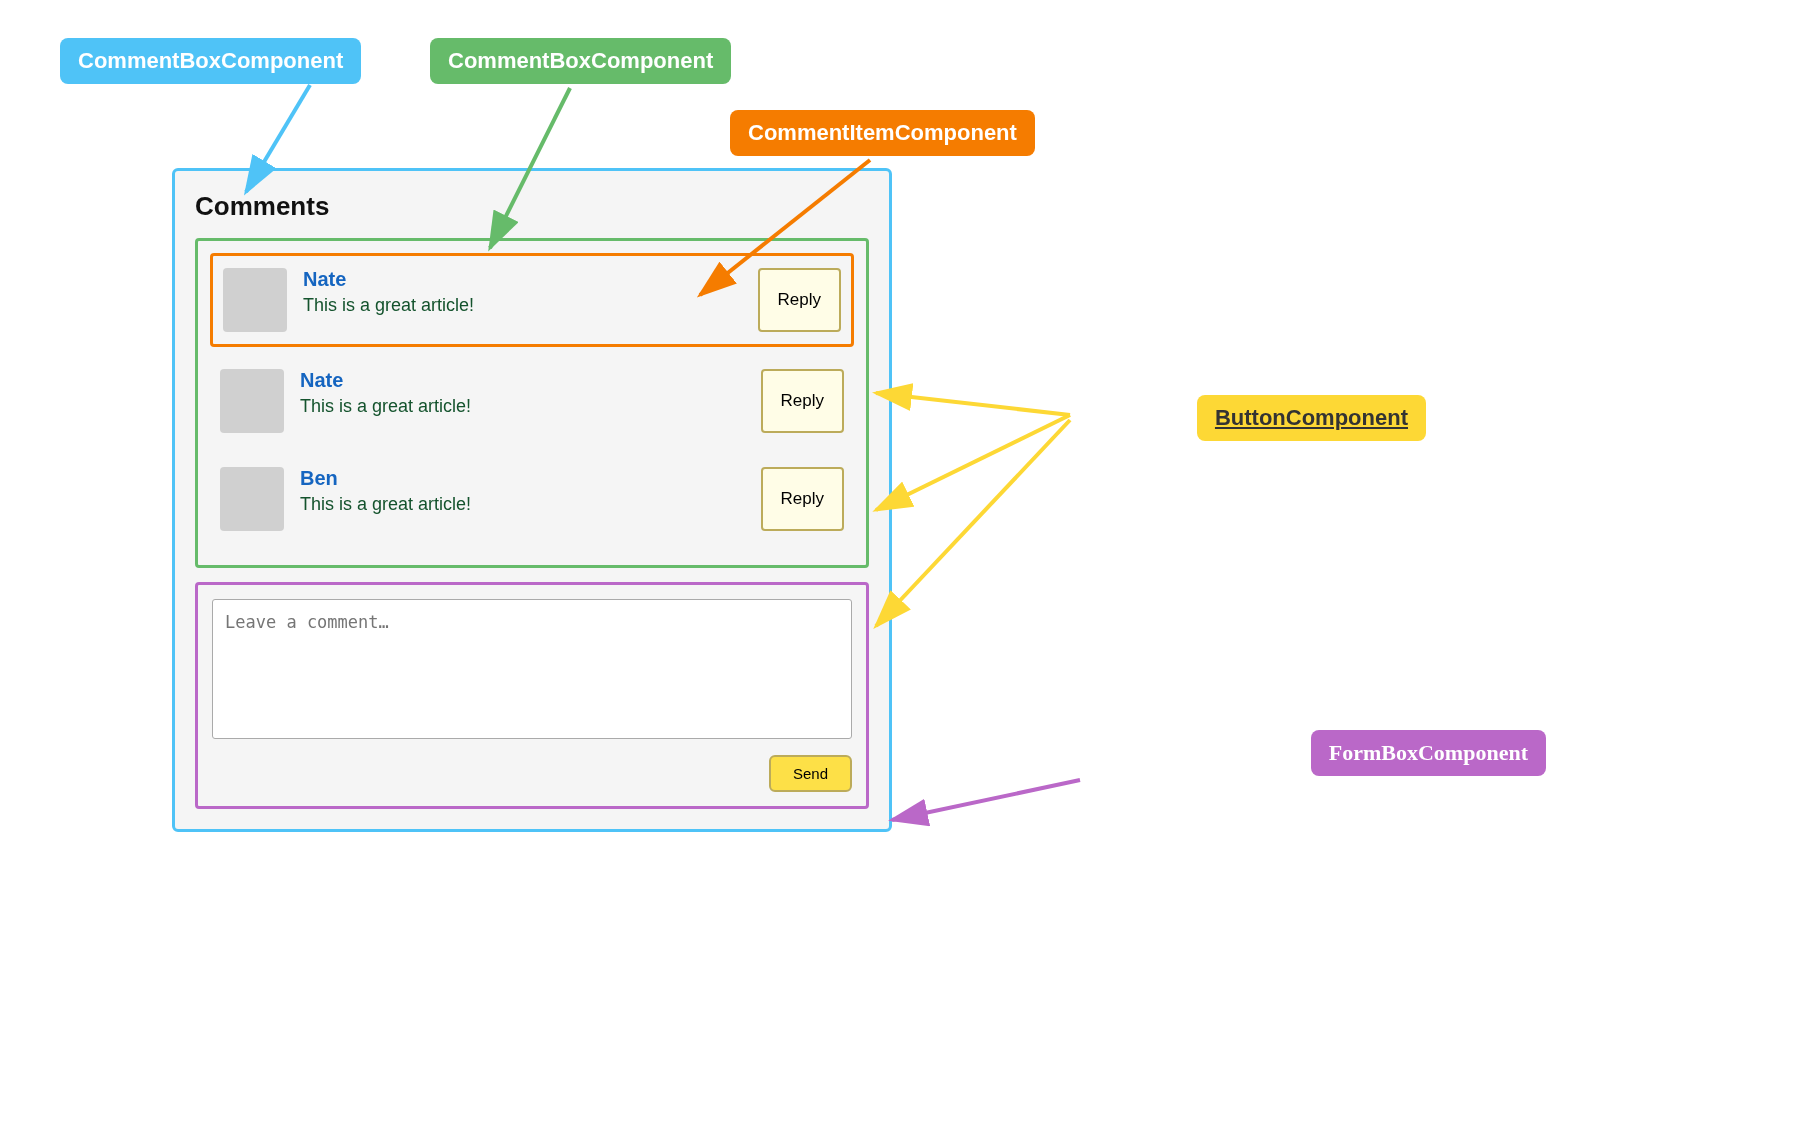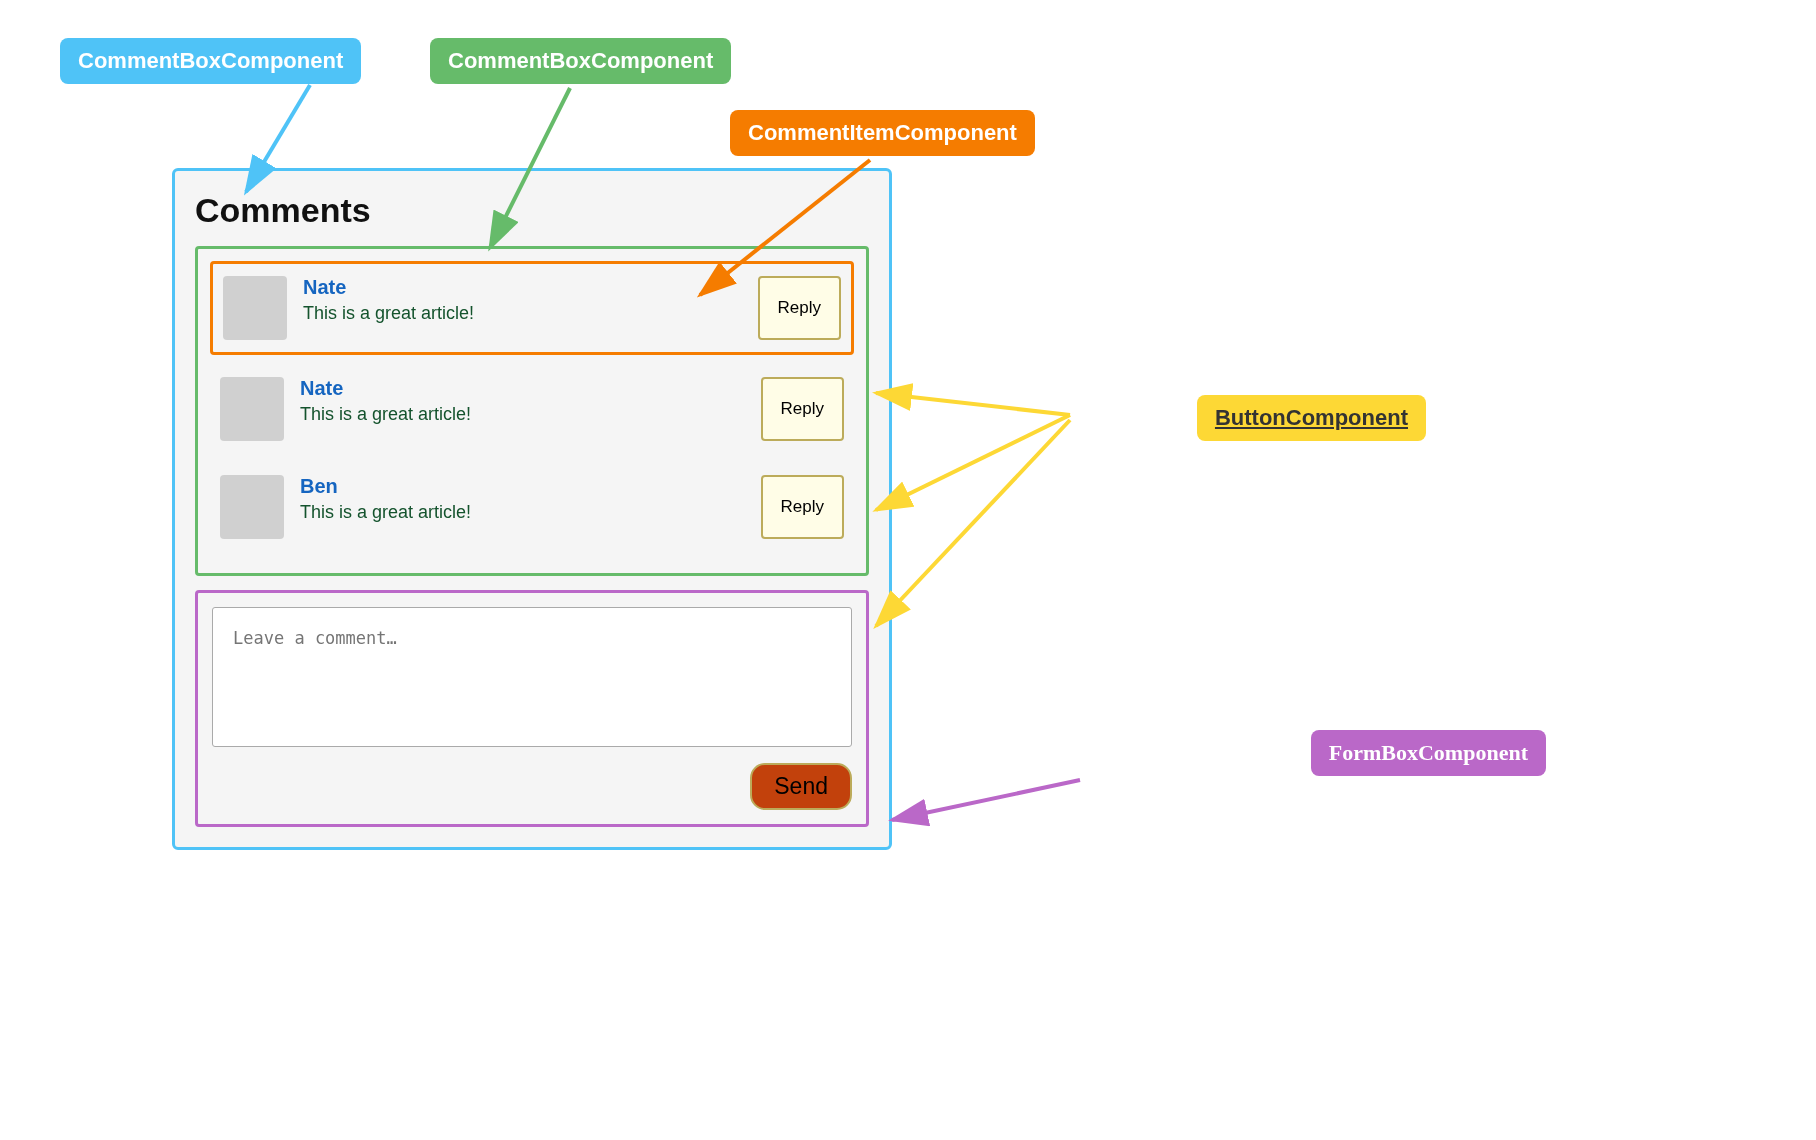--- a/index.html
+++ b/index.html
@@ -36,21 +36,21 @@
       top: 168px;
       left: 172px;
       width: 720px;
       border: 3px solid #4fc3f7;
       border-radius: 6px;
       background: #f5f5f5;
       padding: 20px;
     }
 
     .comments-title {
-      font-size: 34px;
+      font-size: 26px;
       font-weight: bold;
       margin-bottom: 16px;
       color: #111;
     }
 
     
     .comment-list-component {
       border: 3px solid #66bb6a;
       border-radius: 4px;
       padding: 12px;
@@ -113,40 +113,40 @@
       border-radius: 4px;
       padding: 14px;
       background: #f5f5f5;
     }
 
     .comment-textarea {
       width: 100%;
       height: 140px;
       border: 1px solid #aaa;
       border-radius: 3px;
-      padding: 20px;
+      padding: 12px;
       font-size: 17px;
       color: #999;
       background: #fff;
       resize: none;
       outline: none;
       margin-bottom: 12px;
     }
 
     .form-send-row {
       display: flex;
       justify-content: flex-end;
     }
 
     .send-button {
       padding: 8px 22px;
-      font-size: 23px;
-      background: #c2410c;
+      font-size: 15px;
+      background: #fde047;
       border: 2px solid #bcab5a;
-      border-radius: 15px;
+      border-radius: 6px;
       cursor: pointer;
     }
 
     
     .annotations-overlay {
       position: absolute;
       top: 0;
       left: 0;
       width: 1816px;
       height: 1140px;

